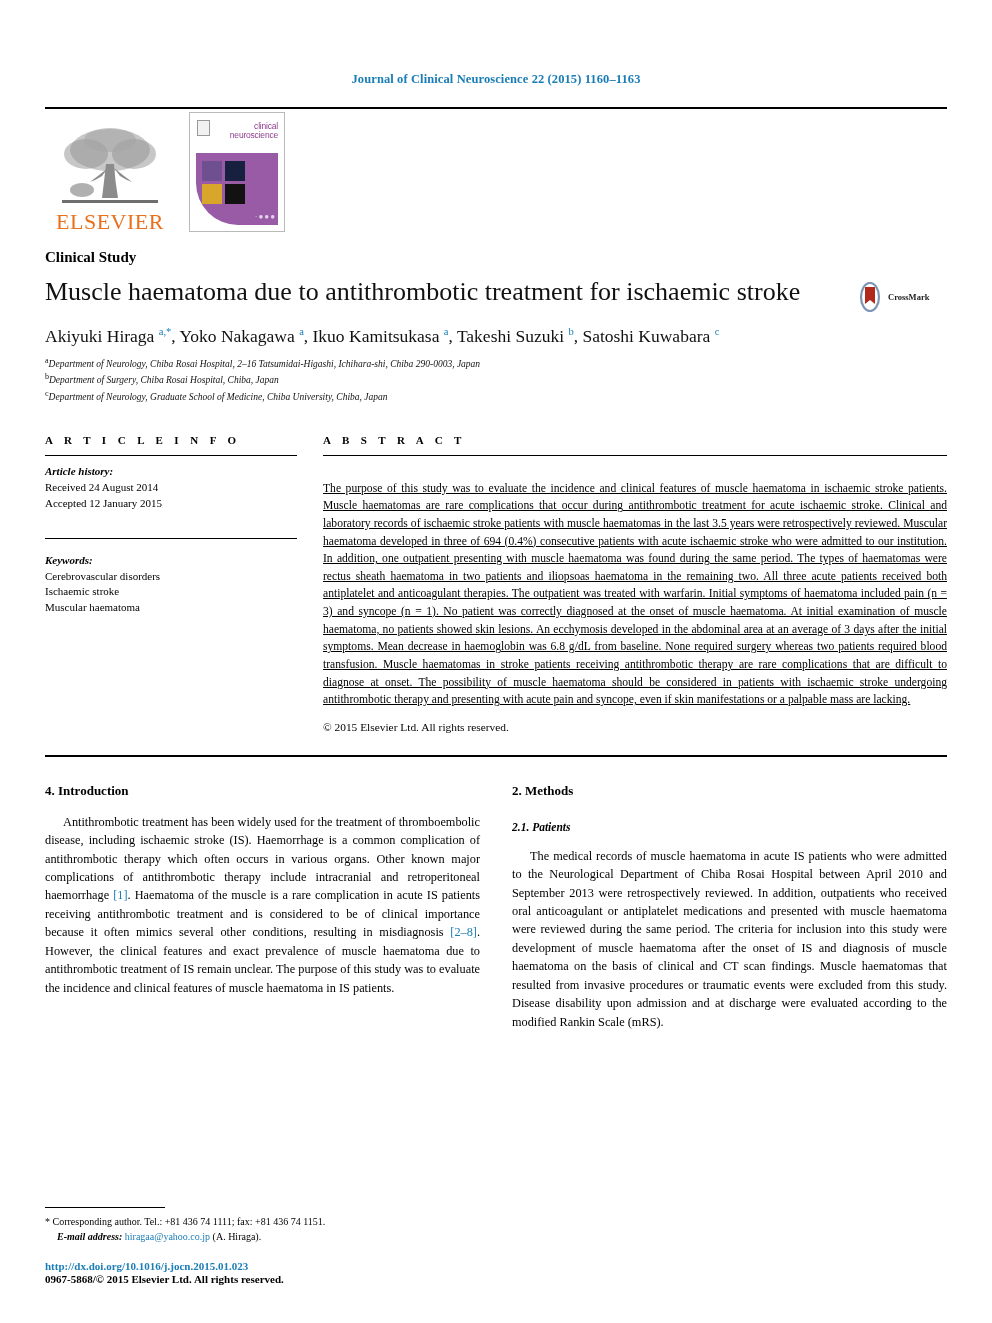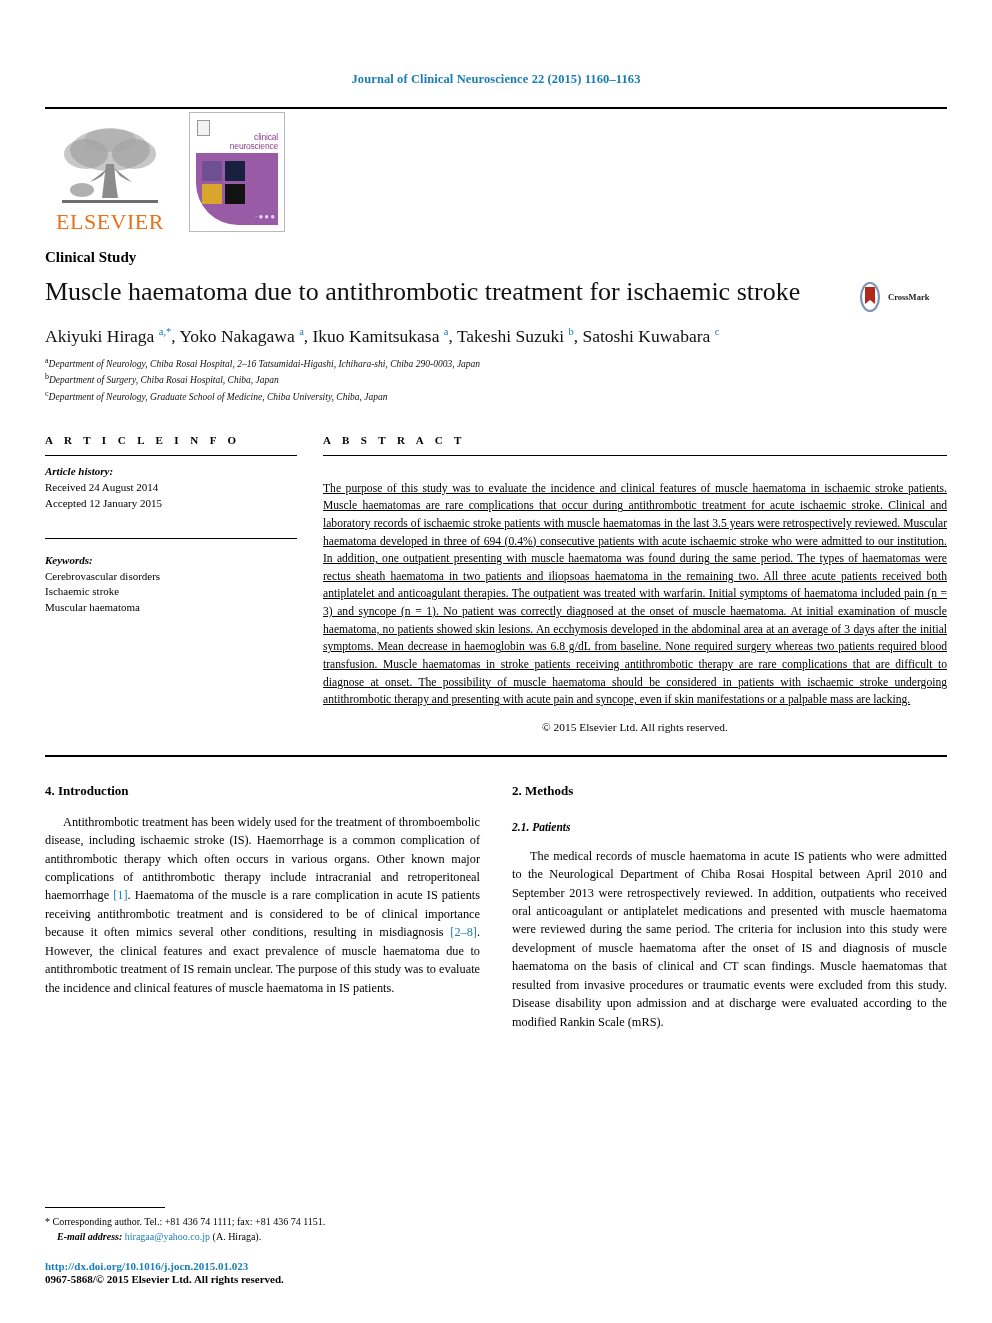--- a/index.html
+++ b/index.html
@@ -88,21 +88,21 @@
     position: relative;
     align-self: center;
     height: 120px;
     overflow: hidden;
   }
   .cover-elsevier-mark {
     position: absolute; top: 7px; left: 7px; width: 13px; height: 16px;
     border: 1px solid #999; background: #f2f2f2;
   }
   .cover-brand {
-    position: absolute; top: 20px; right: 6px; text-align: right;
+    position: absolute; top: 9px; right: 6px; text-align: right;
     font-family: "Liberation Sans", sans-serif; line-height: 1.05;
   }
   .cover-brand .b1 { font-size: 8.5px; color: #8e3f8e; letter-spacing: -.2px; }
   .cover-brand .b2 { font-size: 8.5px; color: #8e3f8e; letter-spacing: -.2px; }
   .cover-purple {
     position: absolute; left: 6px; right: 6px; top: 40px; bottom: 6px;
     background: #9a5ba6;
     border-bottom-left-radius: 42px;
   }
   .cover-tiles { position: absolute; left: 12px; top: 48px; display: grid;
@@ -167,21 +167,21 @@
   .kw { margin-top: 8px; font-size: 11px; line-height: 1.45; }
   .kw .lbl { font-style: italic; font-weight: bold; margin-top: 14px; }
   .abs-text {
     margin-top: 24px;
     font-size: 11.6px;
     line-height: 1.52;
     text-align: justify;
     hyphens: auto;
     text-decoration: underline;
   }
-  .copyline { margin-top: 12px; text-align: center; font-size: 11.4px; }
+  .copyline { margin-top: 12px; text-align: left; font-size: 11.4px; }
   .big-rule { border-top: 2.2px solid #000; margin-top: 22px; }
 
   
   .body-cols { display: flex; margin-top: 26px; gap: 32px; }
   .bcol { flex: 1 1 0; min-width: 0; }
   .h1 { font-size: 13px; font-weight: bold; font-family: "Liberation Serif", serif; }
   .h2 { font-size: 11.5px; font-weight: bold; font-style: italic; font-family: "Liberation Serif", serif; margin-top: 22px; }
   .para {
     margin-top: 14px;
     font-size: 12.3px;

